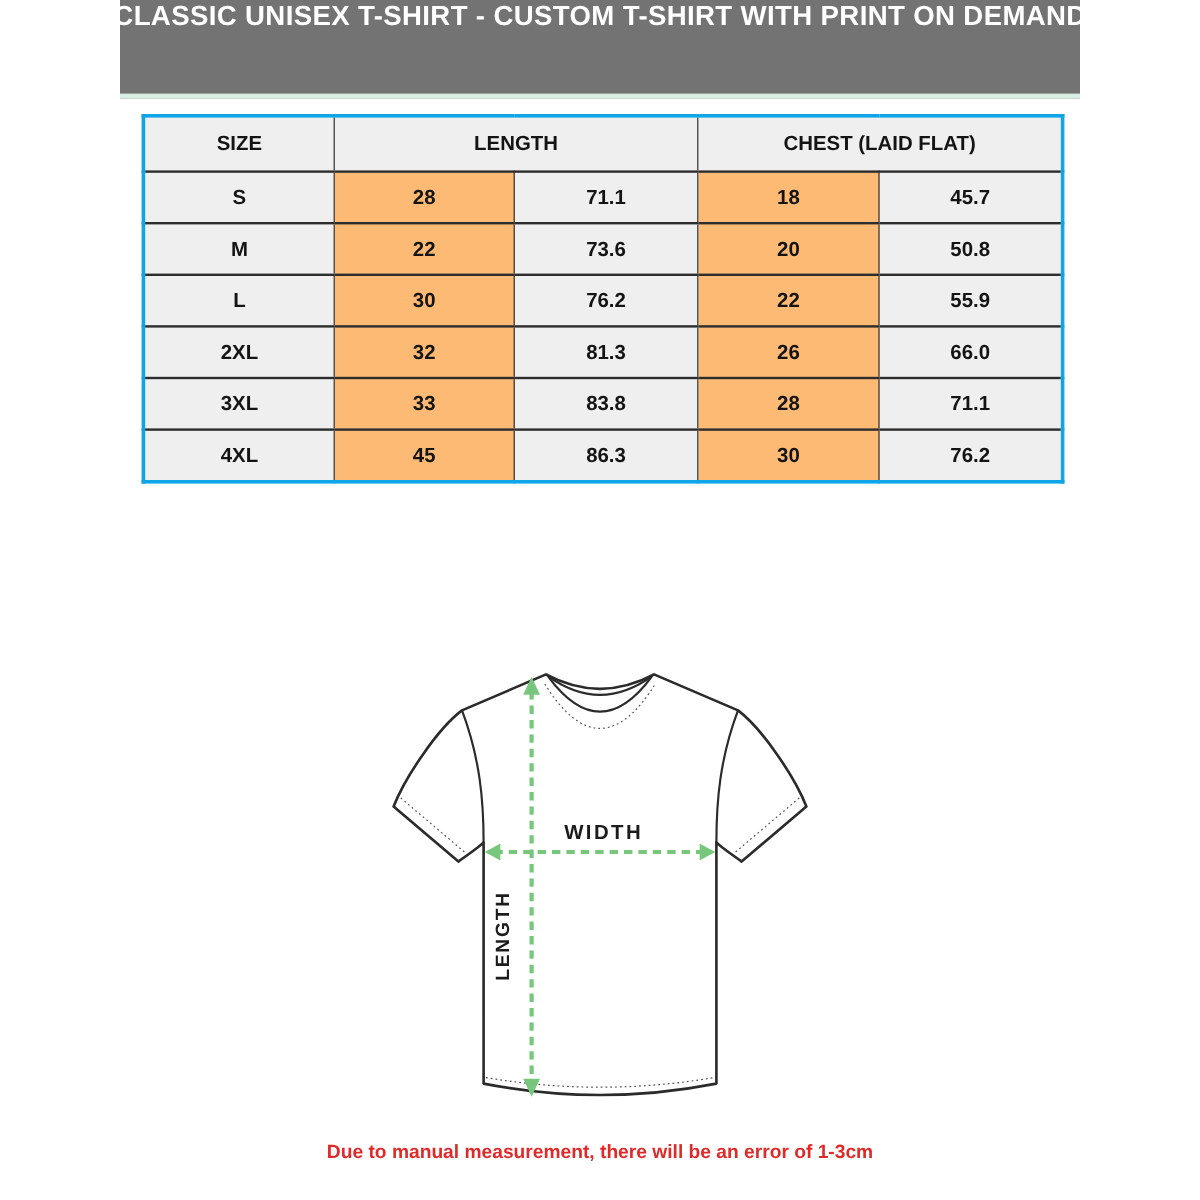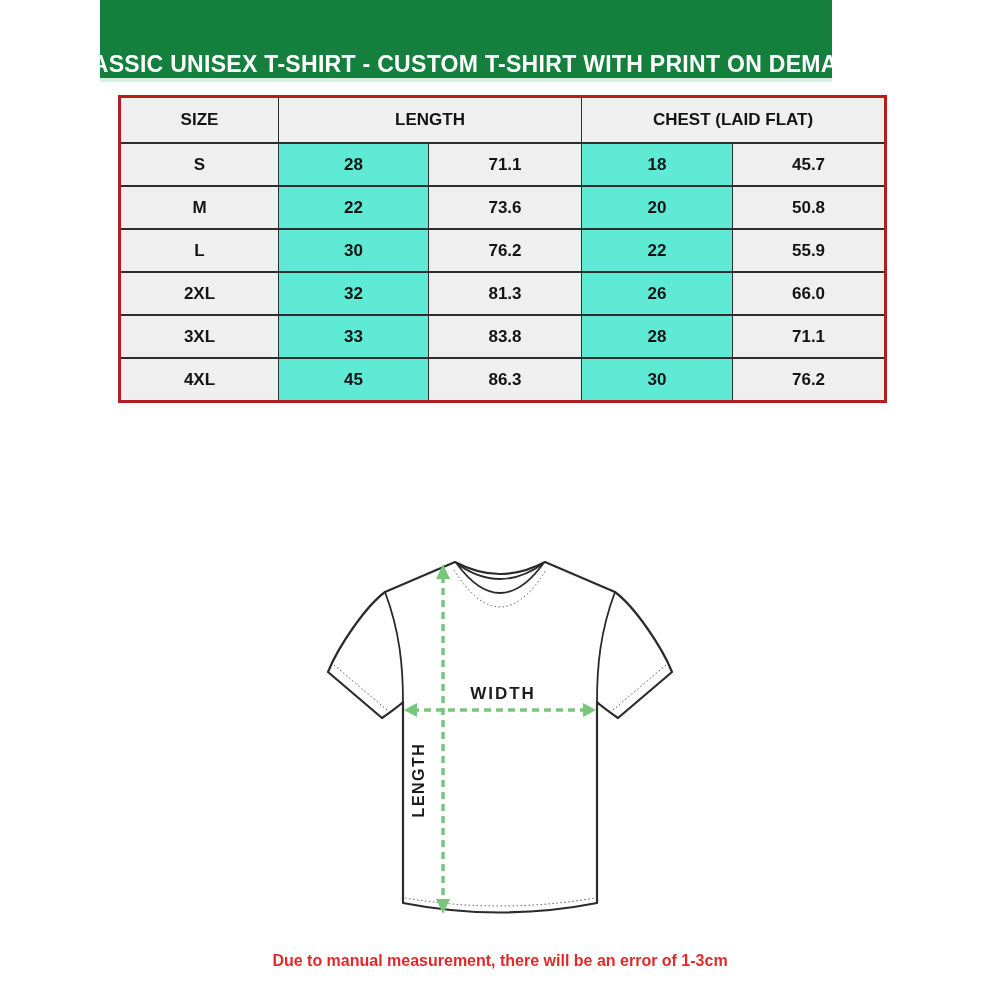--- a/index.html
+++ b/index.html
@@ -2,41 +2,41 @@
 <html><head>
 <meta charset="utf-8">
 <style>
   html,body{margin:0;padding:0;}
   body{
     width:1000px;height:1000px;position:relative;background:#ffffff;
     font-family:"Liberation Sans", sans-serif;overflow:hidden;
   }
   
   .banner{
-    position:absolute;left:100px;top:0;width:732px;height:78px;
-    background:#15803d;border-bottom:4px solid #D8F0E3;
-    display:flex;align-items:flex-end;justify-content:center;
+    position:absolute;left:100px;top:0;width:800px;height:78px;
+    background:#737373;border-bottom:4px solid #D8F0E3;
+    display:flex;align-items:flex-start;justify-content:center;
   }
   .banner .title{
     color:#ffffff;font-size:23px;font-weight:bold;letter-spacing:.3px;
     text-align:center;white-space:nowrap;
   }
   
   .table-wrap{position:absolute;left:118px;top:95px;width:766px;}
   table.size-chart{
     width:766px;border-collapse:collapse;table-layout:fixed;
-    border:3px solid #b91c1c;
+    border:3px solid #0ea5e9;
   }
   table.size-chart th, table.size-chart td{
     border:1.5px solid #2D2D2D;border-top-width:2px;border-bottom-width:2px;
     text-align:center;vertical-align:middle;
     font-size:17px;font-weight:bold;color:#141414;padding:0;
   }
   table.size-chart th{height:44px;background:#EFEFEF;}
-  table.size-chart td{height:41px;background:#5eead4;}
+  table.size-chart td{height:41px;background:#fdba74;}
   table.size-chart td.shaded{background:#EFEFEF;}
   
   .diagram{position:absolute;left:320px;top:552px;width:360px;height:380px;}
   
   .footnote{
     position:absolute;left:0;top:952px;width:1000px;text-align:center;
     font-size:16px;font-weight:bold;color:#E02A2A;
   }
 </style>
 </head>

